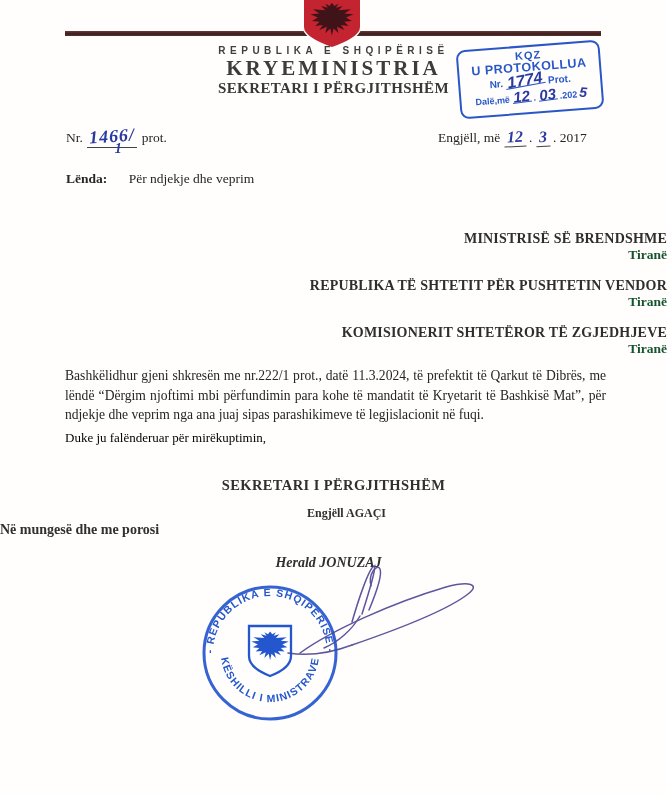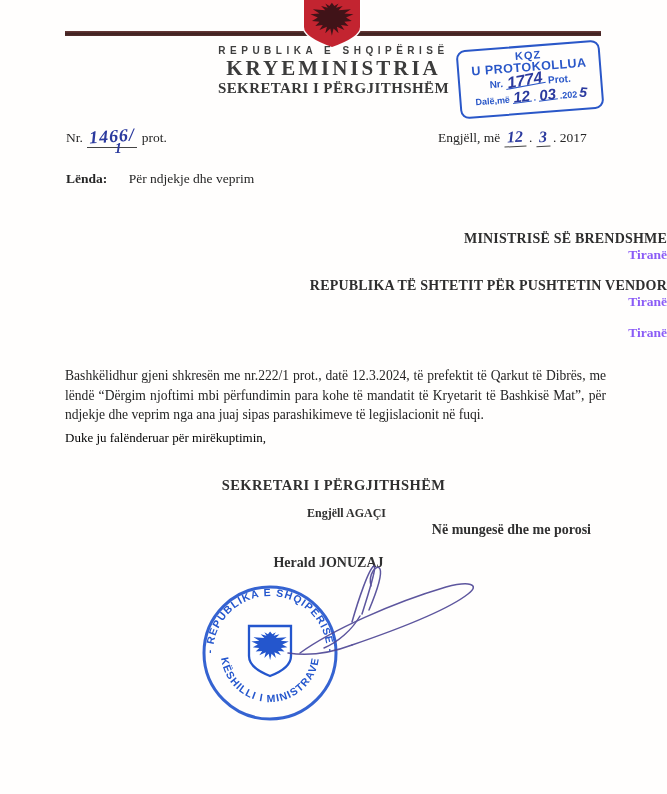--- a/index.html
+++ b/index.html
@@ -45,34 +45,34 @@
   .nr-wrap .hw-sub{position:absolute;left:55%;top:15px;font-size:14px;font-weight:bold;}
   .date-line{left:438px;top:128px;font-size:13.5px;white-space:nowrap;}
   .date-line .hw-d{display:inline-block;font-size:16px;font-weight:bold;
     border-bottom:1px solid #444;padding:0 3px;transform:rotate(-3deg);}
   .lenda{left:66px;top:171px;font-size:13.5px;}
   .lenda .lbl{margin-right:18px;font-weight:bold;}
   
   .recipients{left:0;top:223px;width:667px;text-align:right;margin-top:8px;}
   .rcp{margin-bottom:15px;}
   .rcp-name{font-weight:bold;font-size:14px;letter-spacing:.2px;line-height:16px;color:#2e2e2e;}
-  .rcp-city{font-weight:bold;font-size:13.5px;line-height:16px;color:#8b5cf6;}
+  .rcp-city{font-weight:bold;font-size:13.5px;line-height:16px;color:#14532d;}
   
   .body-par{left:65px;top:366px;width:541px;font-size:13.6px;line-height:19.5px;
     text-align:justify;color:#242424;}
   .thanks{left:65px;top:430px;font-size:13px;color:#000000;}
   
   .sig-title{left:0;top:477px;width:667px;text-align:center;font-weight:bold;
     font-size:14.5px;letter-spacing:.4px;color:#303030;}
   .sig-name{left:0;top:506px;width:667px;text-align:center;font-weight:bold;
     font-size:12px;color:#303030;padding-left:13px;}
-  .sig-note{left:0;top:522px;width:591px;text-align:right;font-weight:bold;
+  .sig-note{left:0;top:522px;width:591px;text-align:left;font-weight:bold;
     font-size:14px;color:#303030;}
   .sig-deputy{left:0;top:555px;width:657px;text-align:center;font-weight:bold;
-    font-size:14px;color:#303030;}
+    font-size:14px;color:#303030;font-style:italic;}
   .round-stamp{left:200px;top:583px;width:140px;height:140px;}
   .sig-scribble{left:240px;top:556px;width:250px;height:112px;}
 </style>
 </head>
 <body>
 
 <div class="page">
 
   <div class="abs rule-line"></div>
   <div class="abs emblem-box">
@@ -130,25 +130,26 @@
   <div class="abs recipients">
     <div class="rcp">
       <div class="rcp-name">MINISTRISË SË BRENDSHME</div>
       <div class="rcp-city">Tiranë</div>
     </div>
     <div class="rcp">
       <div class="rcp-name">REPUBLIKA TË SHTETIT PËR PUSHTETIN VENDOR</div>
       <div class="rcp-city">Tiranë</div>
     </div>
     <div class="rcp">
+      <div class="rcp-name">KOMISIONERIT SHTETËROR TË ZGJEDHJEVE</div>
       <div class="rcp-city">Tiranë</div>
     </div>
   </div>
 
-  <div class="abs body-par">Bashkëlidhur gjeni shkresën me nr.222/1 prot., datë 12.3.2024, të prefektit të Qarkut të Dibrës, me lëndë “Dërgim njoftimi mbi përfundimin para kohe të mandatit të Kryetarit të Bashkisë Mat”, për ndjekje dhe veprim nga ana juaj sipas parashikimeve të legjislacionit në fuqi.</div>
+  <div class="abs body-par">Bashkëlidhur gjeni shkresën me nr.222/1 prot., datë 11.3.2024, të prefektit të Qarkut të Dibrës, me lëndë “Dërgim njoftimi mbi përfundimin para kohe të mandatit të Kryetarit të Bashkisë Mat”, për ndjekje dhe veprim nga ana juaj sipas parashikimeve të legjislacionit në fuqi.</div>
   <div class="abs thanks">Duke ju falënderuar për mirëkuptimin,</div>
 
   <div class="abs sig-title">SEKRETARI I PËRGJITHSHËM</div>
   <div class="abs sig-name">Engjëll AGAÇI</div>
   <div class="abs sig-note">Në mungesë dhe me porosi</div>
   <div class="abs sig-deputy">Herald JONUZAJ</div>
 
   <div class="abs round-stamp">
     <svg width="140" height="140" viewBox="0 0 140 140">
       <defs>

